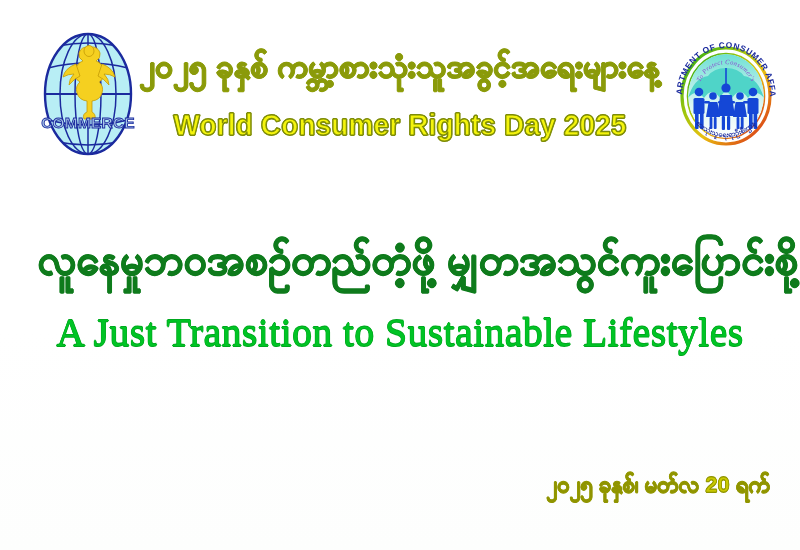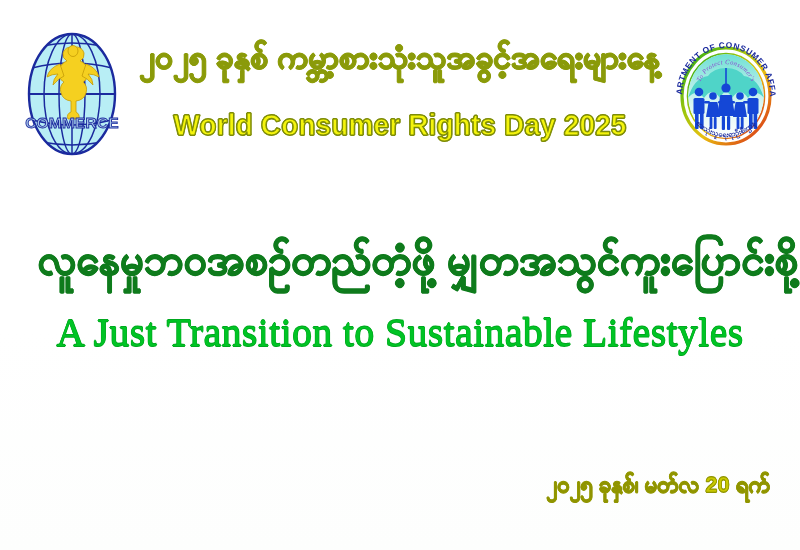--- a/index.html
+++ b/index.html
@@ -19,21 +19,21 @@
     position: relative;
     width: 800px;
     height: 550px;
     background: linear-gradient(to bottom, #ffffff 0%, #ffffff 60%, #fdfefd 100%);
     overflow: hidden;
   }
 
   
   #commerce-logo {
     position: absolute;
-    left: 16px;
+    left: 32px;
     top: 24px;
     width: 112px;
     height: 140px;
   }
   #commerce-logo svg { display: block; width: 112px; height: 140px; }
 
   
   #dca-logo {
     position: absolute;
     left: 664px;
@@ -46,21 +46,21 @@
   
   .center-line {
     position: absolute;
     left: 0;
     width: 800px;
     text-align: center;
     white-space: nowrap;
   }
 
   #header-mm {
-    top: 37px;
+    top: 46px;
     font-size: 31px;
     font-weight: bold;
     color: #f2f20d;
     letter-spacing: 0.5px;
     -webkit-text-stroke: 1.1px #8a9a0a;
     text-shadow:
        1px  0   0 #8a9a0a,
       -1px  0   0 #8a9a0a,
        0    1px 0 #8a9a0a,
        0   -1px 0 #8a9a0a;

